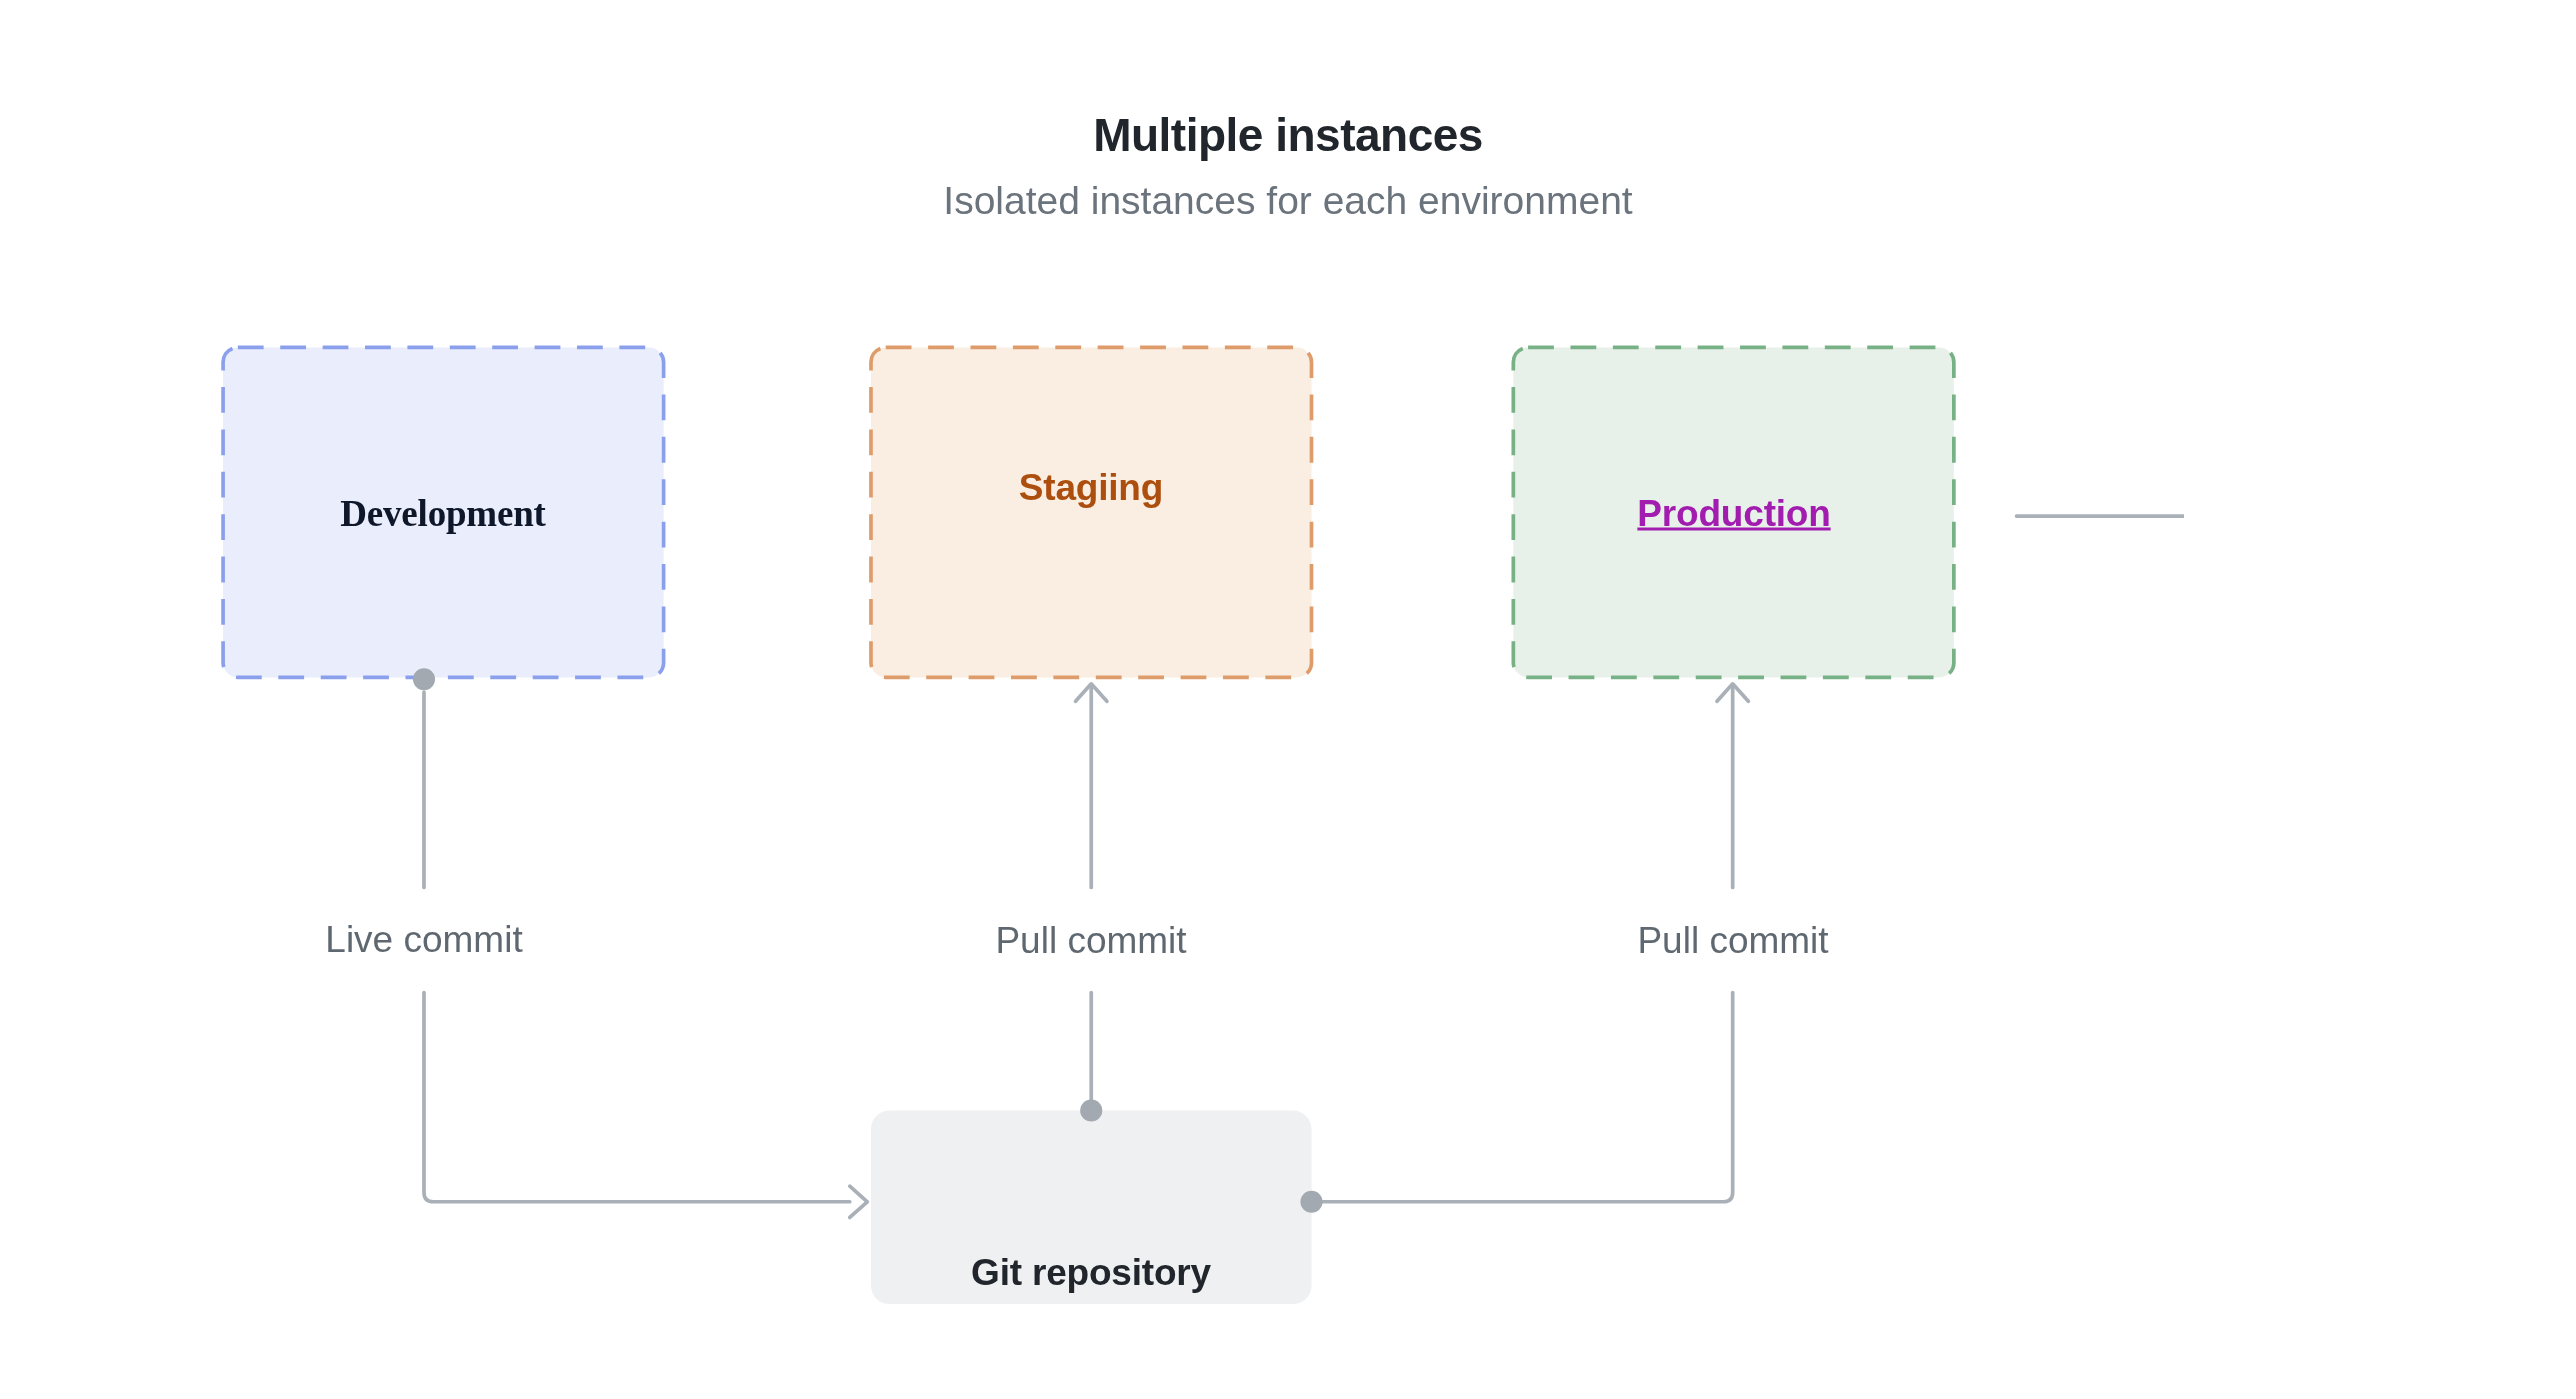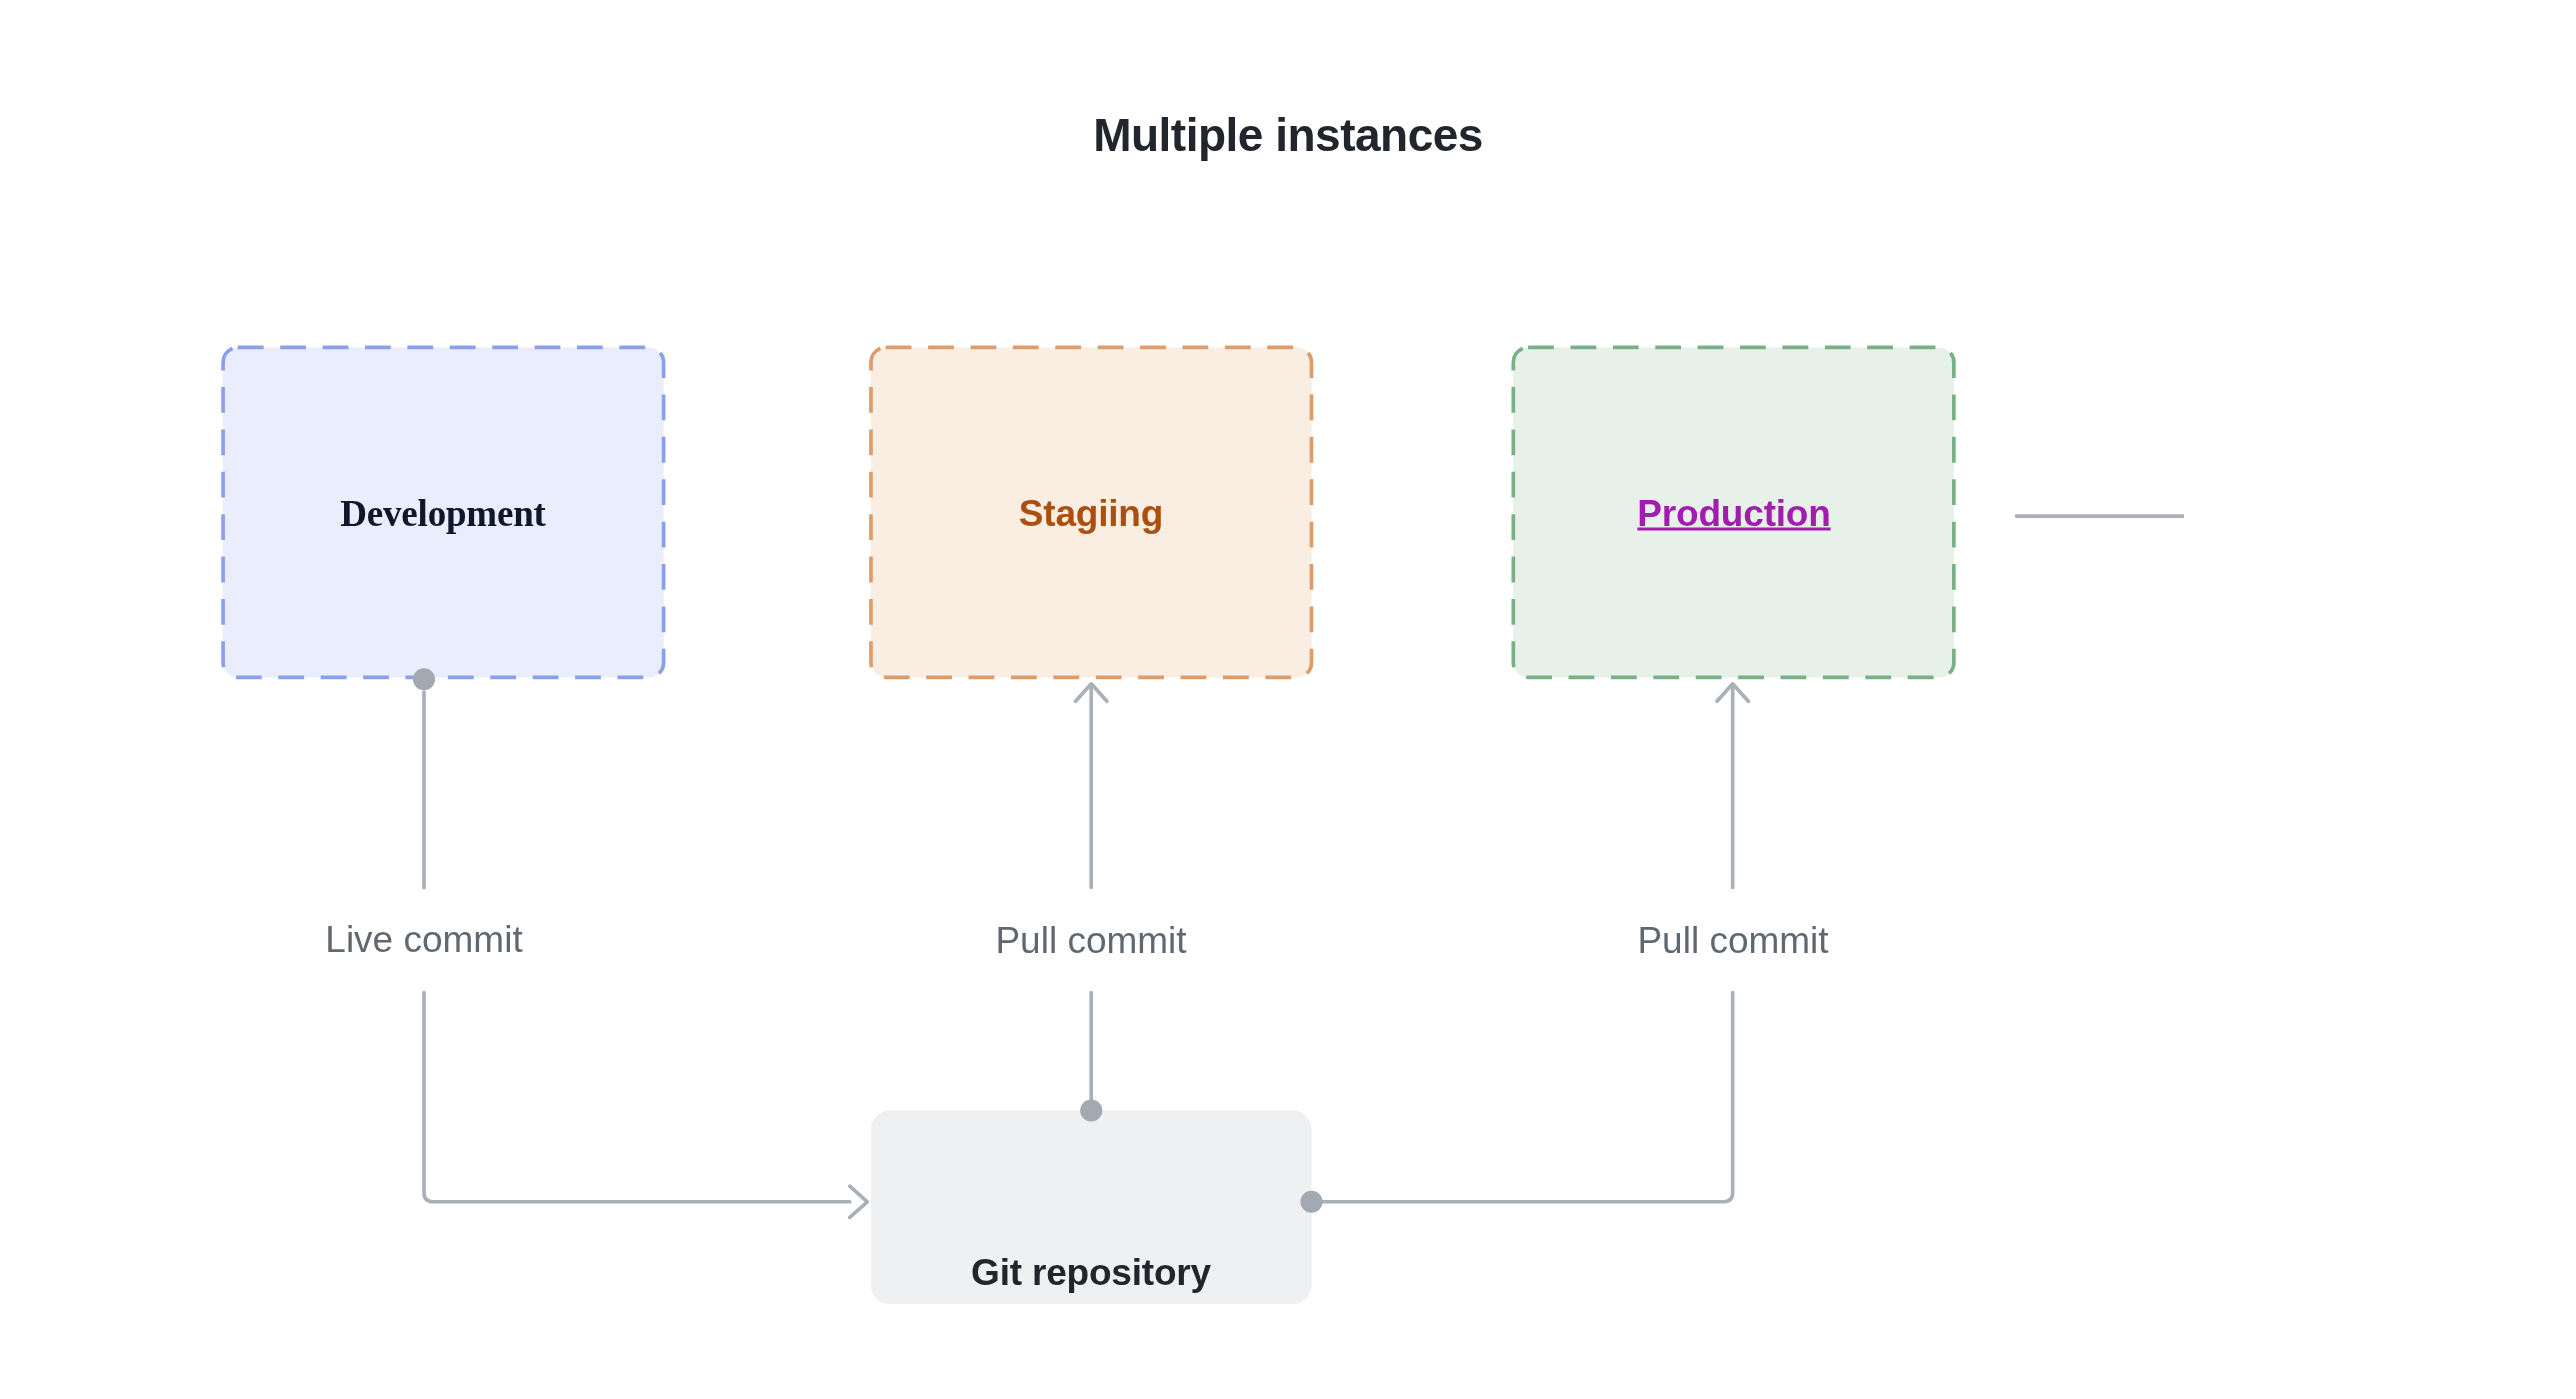--- a/index.html
+++ b/index.html
@@ -31,21 +31,21 @@
     left: 1288px; top: 200px;
     font-size: 39px;
     font-weight: 400;
   }
   .node-label {
     font-size: 37px;
     font-weight: 700;
     letter-spacing: -0.2px;
   }
   .dev-label   { left: 443px;  top: 513px; }
-  .stg-label   { left: 1091px; top: 513px; }
+  .stg-label   { left: 1091px; top: 487px; }
   .prod-label  { left: 1734px; top: 513px; }
   .git-label   { left: 1091px; top: 1272px; }
   .live-label  { left: 2319px; top: 516px; font-size: 41px; font-weight: 400; letter-spacing: -0.2px; }
   .edge-label {
     font-size: 37px;
     font-weight: 400;
   }
   .push-label      { left: 424px;  top: 939px; }
   .pull-stg-label  { left: 1091px; top: 940px; }
   .pull-prod-label { left: 1733px; top: 940px; }
@@ -90,20 +90,21 @@
     </g>
 
     <g fill="#A2A9B1">
       <circle cx="460" cy="737" r="12"></circle>
       <circle cx="1184" cy="1205" r="12"></circle>
       <circle cx="1423" cy="1304" r="12"></circle>
     </g>
   </svg>
 
   <div class="abs diagram-title" style="color: rgb(33, 38, 44);">Multiple instances</div>
+  <div class="abs diagram-subtitle" style="color: rgb(107, 115, 124);">Isolated instances for each environment</div>
 
   <div class="abs node-label dev-label" style="color: #0f172a; font-family: Liberation Serif, serif;">Development</div>
   <div class="abs node-label stg-label" style="color: rgb(172, 78, 14);">Stagiing</div>
   <div class="abs node-label prod-label" style="color: #a21caf; text-decoration: underline;">Production</div>
   <div class="abs node-label git-label" style="color: rgb(33, 38, 44);">Git repository</div>
 
   <div class="abs edge-label push-label" style="color: rgb(95, 104, 112);">Live commit</div>
   <div class="abs edge-label pull-stg-label" style="color: rgb(95, 104, 112);">Pull commit</div>
   <div class="abs edge-label pull-prod-label" style="color: rgb(95, 104, 112);">Pull commit</div>
 

